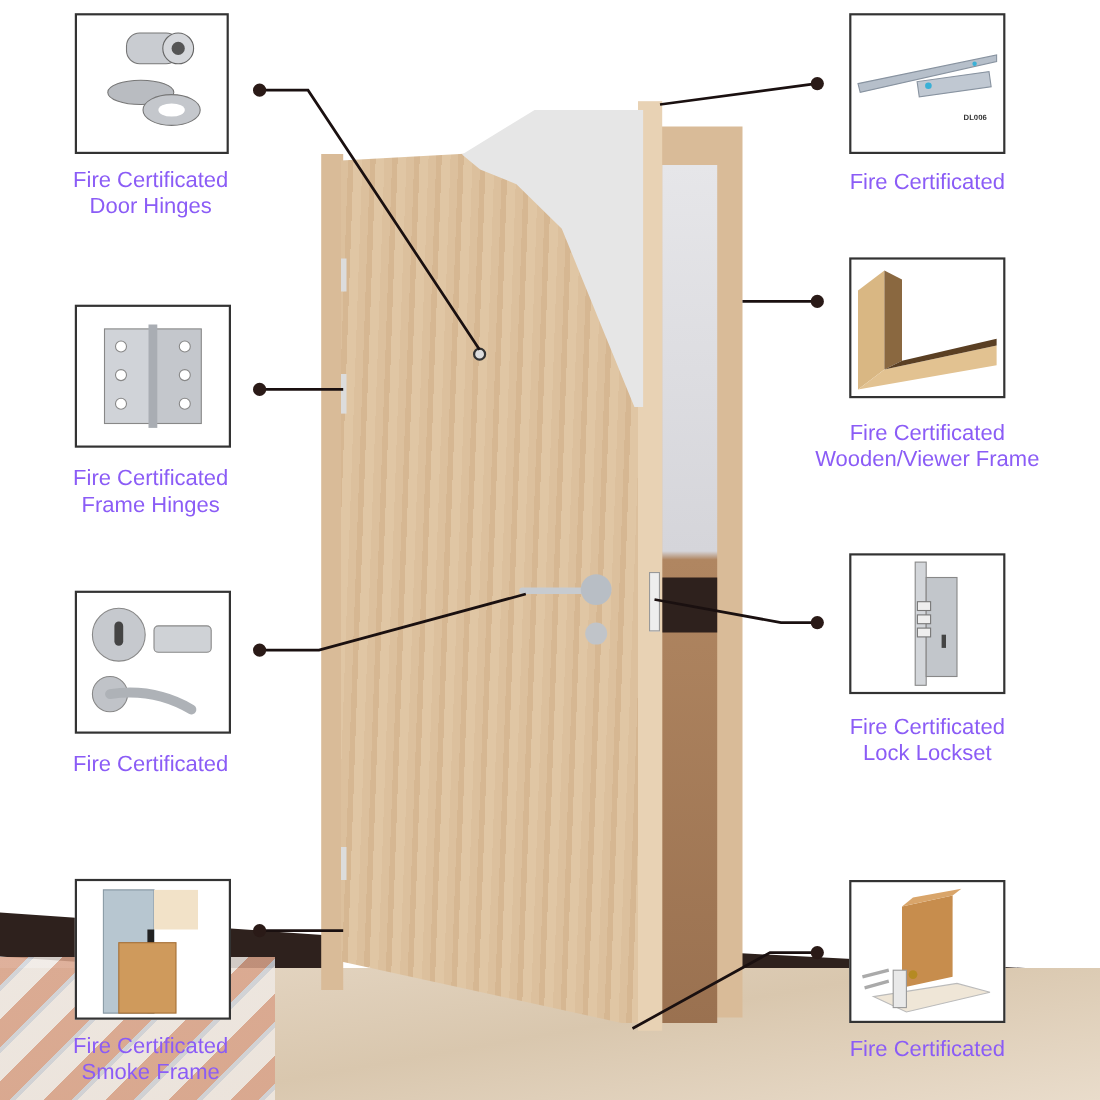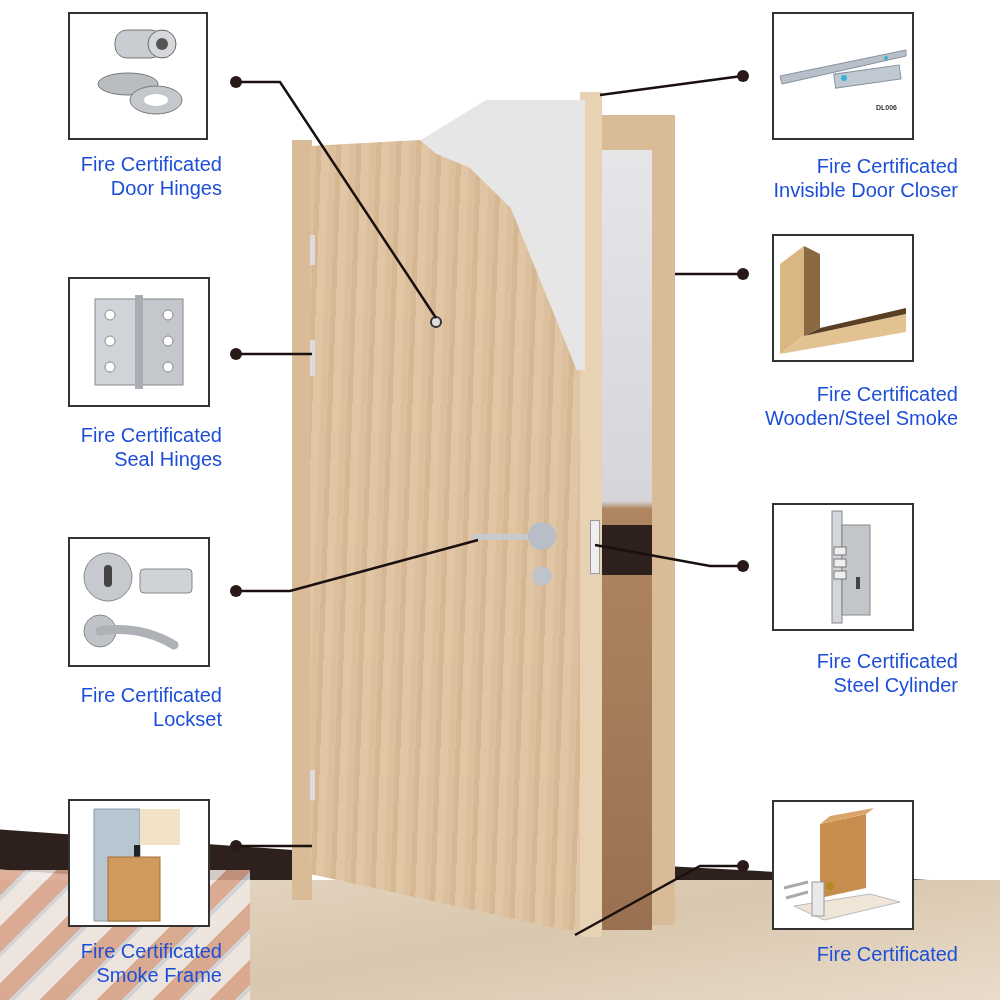--- a/index.html
+++ b/index.html
@@ -8,21 +8,21 @@
   .wall{left:0;top:0;width:1000px;height:860px;background:#ffffff;}
   .skirting{background:#2e211d;}
   .floor{background:linear-gradient(170deg,#e6d8c6 0%,#d9c7ae 50%,#e9dccb 100%);}
   .rug{background:repeating-linear-gradient(135deg,#d9a38a 0 18px,#cfd3da 18px 22px,#efe9e4 22px 40px);opacity:.85;}
   .frame{background:#d9bb98;}
   .opening{background:linear-gradient(180deg,#e6e6e9 0%,#d5d5da 45%,#b08661 46%,#9a7150 100%);}
   .door{background:repeating-linear-gradient(92deg,#dcc09d 0 7px,#d6b792 7px 12px,#e0c6a4 12px 20px);}
   .door-edge{background:#e8d2b4;}
   .core{background:#e6e6e6;}
   .box{border:2px solid #333;background:#fff;box-sizing:border-box;}
-  .label{font-size:20px;line-height:24px;color:#1d4ed8;text-align:right;white-space:nowrap;}
+  .label{font-size:20px;line-height:24px;color:#8b5cf6;text-align:center;white-space:nowrap;}
   .dot{width:12px;height:12px;border-radius:50%;background:#2a1a17;}
   svg.lines{position:absolute;left:0;top:0;}
 </style>
 </head>
 <body>
 
 <div class="abs wall"></div>
 <div class="abs skirting" style="left:0;top:840px;width:300px;height:40px;transform:skewY(4deg);"></div>
 <div class="abs skirting" style="left:670px;top:875px;width:330px;height:40px;transform:skewY(3deg);"></div>
 <div class="abs floor" style="left:0;top:880px;width:1000px;height:120px;"></div>
@@ -94,37 +94,36 @@
           <circle cx="40" cy="62" r="5"></circle>
           <circle cx="40" cy="88" r="5"></circle>
           <circle cx="98" cy="36" r="5"></circle>
           <circle cx="98" cy="62" r="5"></circle>
           <circle cx="98" cy="88" r="5"></circle>
         </g>
       </svg>
   </div>
   <div class="label" style="margin-top:16px;">
       <div>Fire Certificated</div>
-      <div>Seal Hinges</div>
+      <div>Frame Hinges</div>
     </div>
 </div>
 
 <div class="abs" style="left:52px;top:537px;width:170px;">
   <div class="box" style="margin-left:16px;width:142px;height:130px;">
     <svg width="138" height="126">
         <circle cx="38" cy="38" r="24" fill="#c6c9ce" stroke="#888"></circle>
         <rect x="34" y="26" width="8" height="22" rx="4" fill="#444"></rect>
         <rect x="70" y="30" width="52" height="24" rx="4" fill="#cfd2d6" stroke="#888"></rect>
         <circle cx="30" cy="92" r="16" fill="#c0c3c8" stroke="#888"></circle>
         <path d="M30 92 Q70 86 104 106" stroke="#aeb2b7" stroke-width="9" fill="none" stroke-linecap="round"></path>
       </svg>
   </div>
   <div class="label" style="margin-top:16px;">
       <div>Fire Certificated</div>
-      <div>Lockset</div>
     </div>
 </div>
 
 <div class="abs" style="left:52px;top:799px;width:170px;">
   <div class="box" style="margin-left:16px;width:142px;height:128px;">
     <svg width="138" height="124">
         <path d="M24 8 L70 8 L70 120 L24 120 Z" fill="#b7c6d0" stroke="#8a9aa5"></path>
         <rect x="70" y="8" width="40" height="36" fill="#f2e2c8"></rect>
         <rect x="64" y="44" width="6" height="76" fill="#222"></rect>
         <rect x="38" y="56" width="52" height="64" fill="#cf9a5c" stroke="#a56f35"></rect>
@@ -141,53 +140,52 @@
     <svg width="138" height="124">
         <polygon points="6,62 132,36 132,42 8,70" fill="#b6bfca" stroke="#8893a0"></polygon>
         <rect x="60" y="56" width="66" height="14" fill="#c0c8d2" stroke="#8893a0" transform="rotate(-8 90 60)"></rect>
         <circle cx="112" cy="44" r="2" fill="#3ab0d6"></circle>
         <circle cx="70" cy="64" r="3" fill="#3ab0d6"></circle>
       </svg>
     <span class="abs" style="left:102px;top:90px;font-size:7px;font-weight:bold;color:#333;">DL006</span>
   </div>
   <div class="label" style="margin-top:14px;">
       <div>Fire Certificated</div>
-      <div>Invisible Door Closer</div>
     </div>
 </div>
 
 <div class="abs" style="left:728px;top:234px;width:230px;">
   <div class="box" style="margin-left:44px;width:142px;height:128px;">
     <svg width="138" height="124">
         <polygon points="6,28 30,10 30,100 6,118" fill="#d9b783"></polygon>
         <polygon points="30,10 46,18 46,92 30,100" fill="#8a6840"></polygon>
         <polygon points="30,100 132,78 132,96 6,118" fill="#e2c291"></polygon>
         <polygon points="46,92 132,72 132,78 30,100" fill="#5a3f23"></polygon>
       </svg>
   </div>
   <div class="label" style="margin-top:20px;">
       <div>Fire Certificated</div>
-      <div>Wooden/Steel Smoke</div>
+      <div>Wooden/Viewer Frame</div>
     </div>
 </div>
 
 <div class="abs" style="left:728px;top:503px;width:230px;">
   <div class="box" style="margin-left:44px;width:142px;height:128px;">
     <svg width="138" height="124">
         <rect x="58" y="6" width="10" height="112" fill="#d3d6da" stroke="#888"></rect>
         <rect x="68" y="20" width="28" height="90" fill="#c2c6cb" stroke="#888"></rect>
         <rect x="60" y="42" width="12" height="8" fill="#eee" stroke="#777"></rect>
         <rect x="60" y="54" width="12" height="8" fill="#eee" stroke="#777"></rect>
         <rect x="60" y="66" width="12" height="8" fill="#eee" stroke="#777"></rect>
         <rect x="82" y="72" width="4" height="12" fill="#444"></rect>
       </svg>
   </div>
   <div class="label" style="margin-top:18px;">
       <div>Fire Certificated</div>
-      <div>Steel Cylinder</div>
+      <div>Lock Lockset</div>
     </div>
 </div>
 
 <div class="abs" style="left:728px;top:800px;width:230px;">
   <div class="box" style="margin-left:44px;width:142px;height:130px;">
     <svg width="138" height="126">
         <polygon points="20,104 96,92 126,100 50,118" fill="#efe6d7" stroke="#bbb"></polygon>
         <polygon points="46,22 92,12 92,86 46,96" fill="#c78d4d"></polygon>
         <polygon points="46,22 56,14 100,6 92,12" fill="#d9a56a"></polygon>
         <rect x="38" y="80" width="12" height="34" fill="#e9e9e9" stroke="#999"></rect>

